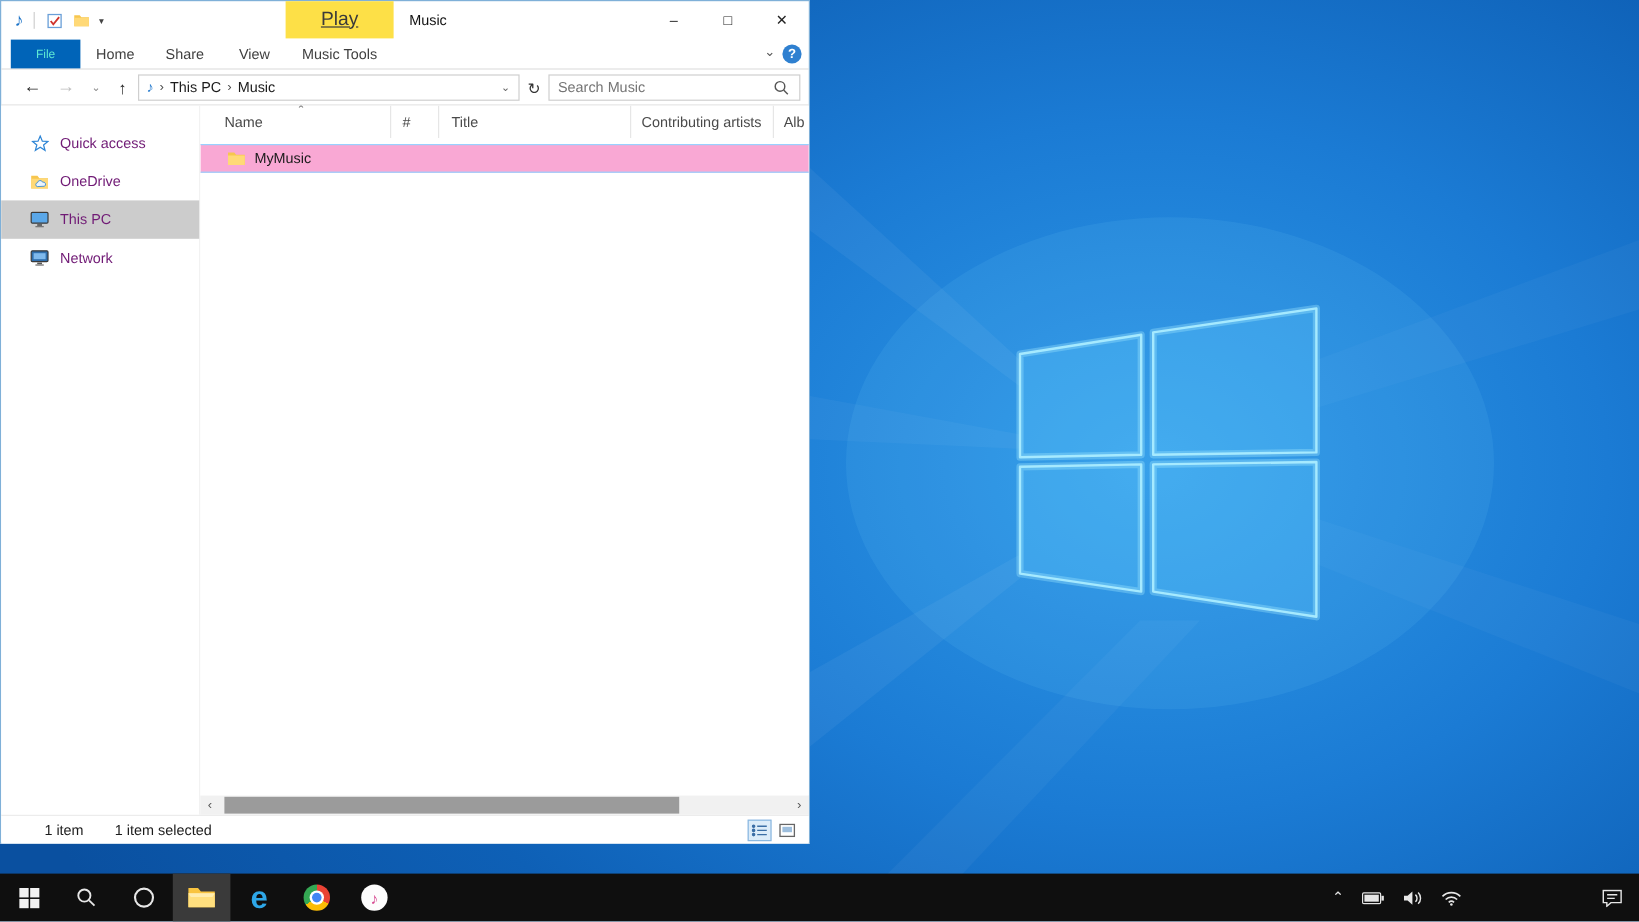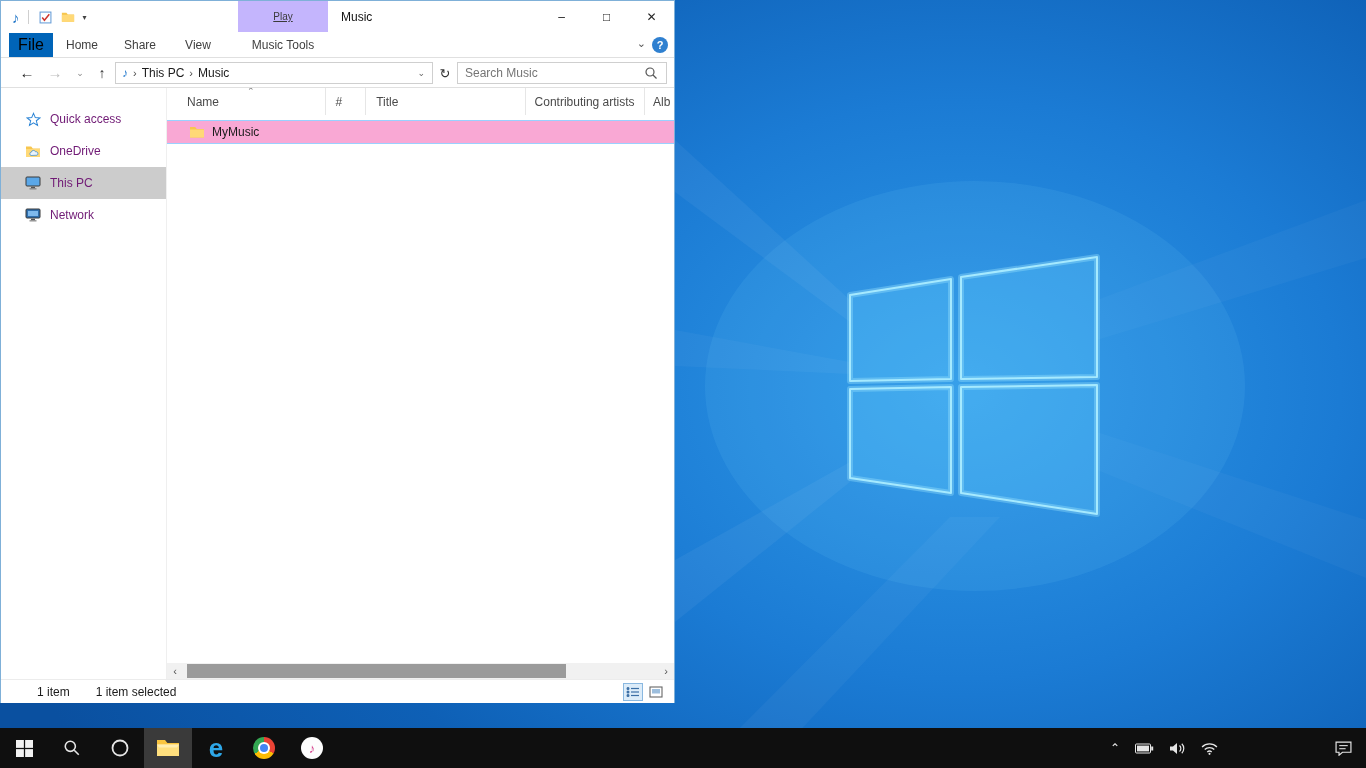--- a/index.html
+++ b/index.html
@@ -9,30 +9,30 @@
   .wallpaper-svg { position:absolute; left:0; top:0; pointer-events:none; }
 
   
   .window { position:absolute; left:0; top:0; width:675px; height:703px; background:#fff;
     border:1px solid #7fb0d8; }
   .titlebar { position:relative; height:32px; display:flex; align-items:center; }
   .app-icon { margin-left:11px; color:#1d74c8; font-size:15px; }
   .qat-sep { width:1px; height:14px; background:#cfcfcf; margin:0 8px; }
   .qat-ico { width:18px; height:18px; display:flex; align-items:center; justify-content:center; margin-right:4px; }
   .qat-more { font-size:8px; color:#444; margin-left:2px; }
-  .play-tab { position:absolute; left:237px; top:0; width:90px; height:31px; background:#c4b5fd;
-    display:flex; align-items:center; justify-content:center; font-size:10px; color:#3a3a3a;text-decoration:underline; }
+  .play-tab { position:absolute; left:237px; top:0; width:90px; height:31px; background:#fde047;
+    display:flex; align-items:center; justify-content:center; font-size:16px; color:#3a3a3a;text-decoration:underline; }
   .window-title { position:absolute; left:340px; top:0; height:32px; display:flex; align-items:center;
     font-size:12px; color:#111; }
   .window-controls { position:absolute; right:0; top:0; display:flex; }
   .wc-btn { width:45px; height:31px; display:flex; align-items:center; justify-content:center;
     font-size:12px; color:#222; cursor:default; }
   .tabrow { position:relative; height:25px; display:flex; align-items:stretch; border-bottom:1px solid #e0e0e0; }
-  .file-tab { margin-left:8px; width:44px; background:#0064b8; color:#000000; display:flex;
-    align-items:center; justify-content:center; font-size:16px; }
+  .file-tab { margin-left:8px; width:58px; background:#0064b8; color:#5eead4; display:flex;
+    align-items:center; justify-content:center; font-size:10px; }
   .tab { width:58px; display:flex; align-items:center; justify-content:center; font-size:12px; color:#3f3f3f; }
   .musictools-tab { position:absolute; left:237px; top:0; bottom:0; width:90px; display:flex;
     align-items:center; justify-content:center; font-size:12px; color:#3f3f3f; }
   .ribbon-collapse { position:absolute; right:28px; top:4px; font-size:11px; color:#555; }
   .help-btn { position:absolute; right:6px; top:4px; width:16px; height:16px; border-radius:50%;
     background:#2f80d0; color:#fff; font-size:11px; font-weight:bold; display:flex; align-items:center; justify-content:center; }
   .toolbar { position:relative; height:30px; border-bottom:1px solid #e0e0e0; }
   .tb-ico { position:absolute; top:0; height:29px; width:22px; display:flex; align-items:center; justify-content:center; }
   .back { left:15px; font-size:15px; color:#1e1e1e; }
   .fwd { left:43px; font-size:15px; color:#bdbdbd; }

